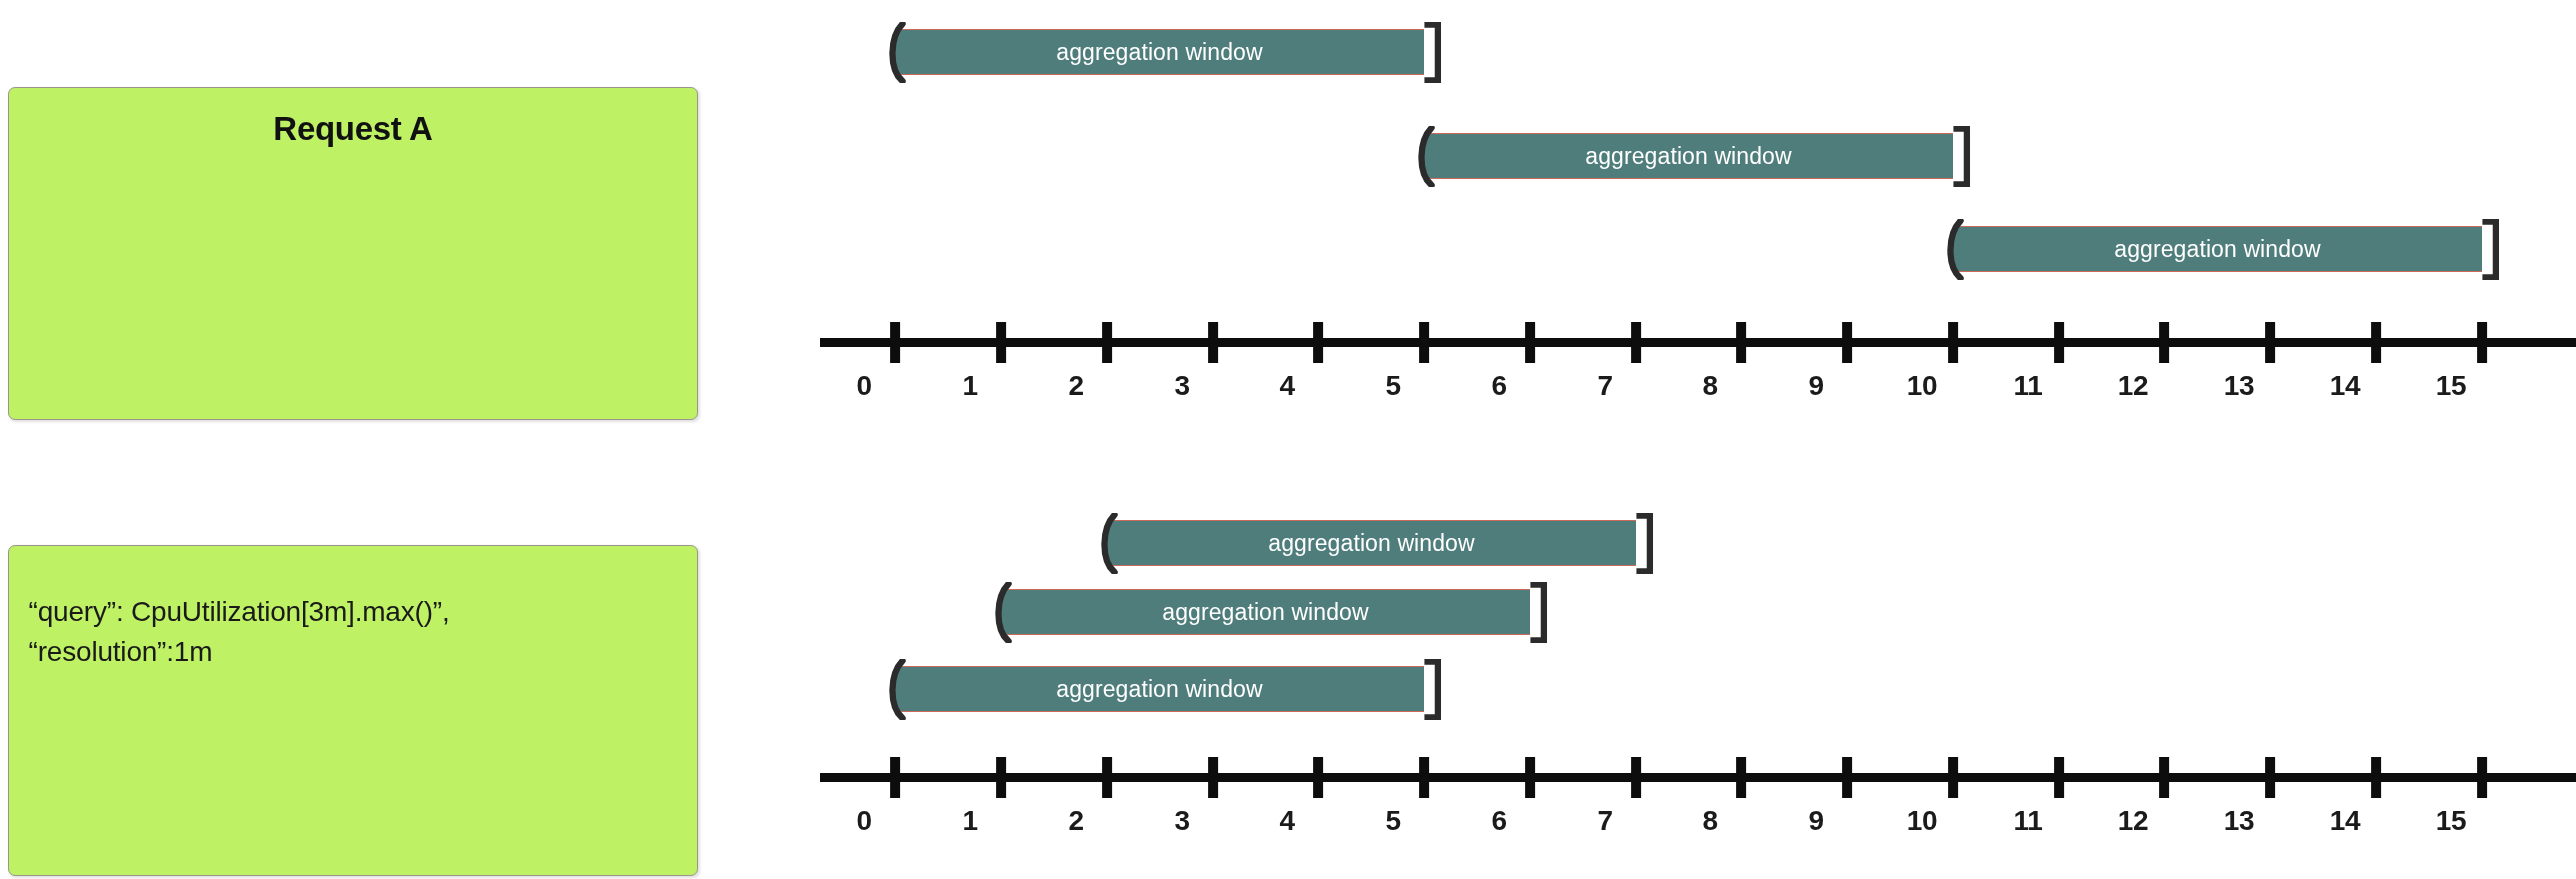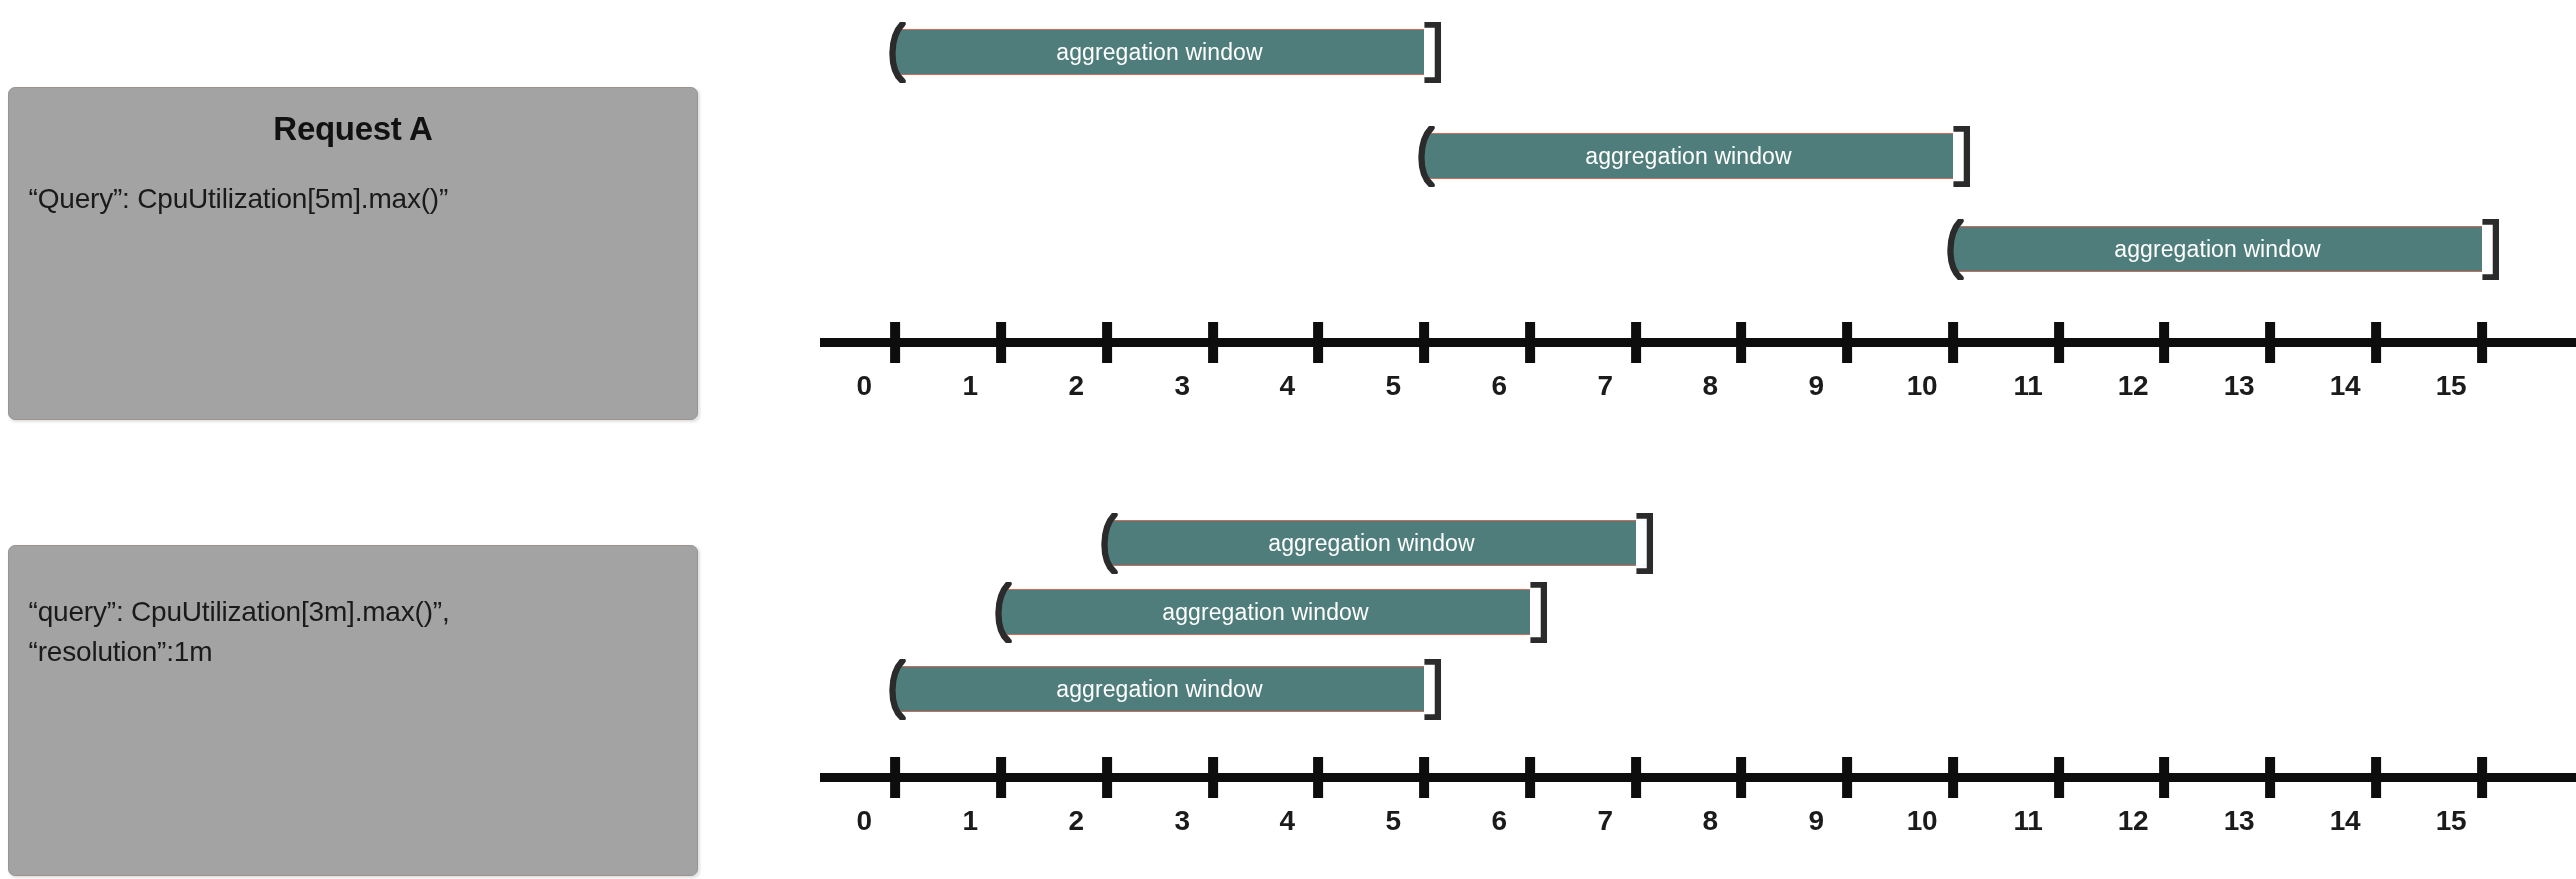--- a/index.html
+++ b/index.html
@@ -12,21 +12,21 @@
     width: 2576px;
     height: 879px;
     position: relative;
     font-family: "Liberation Sans", sans-serif;
     overflow: hidden;
   }
 
   
   .request-box {
     position: absolute;
-    background: #a3a3a3;
+    background: #bef264;
     border: 1.8px solid #9b948d;
     border-radius: 7.1px;
     box-shadow: 1.8px 1.8px 2.7px rgba(0,0,0,0.12);
     padding: 16px 19.6px 19.6px 19.6px;
   }
   .request-title {
     text-align: center;
     font-size: 33px;
     font-weight: bold;
     color: #111111;
@@ -113,21 +113,20 @@
   }
   .cap-left  { left: -14.2px; }
   .cap-right { right: -18px; }
   .cap-left svg, .cap-right svg { display: block; }
 </style>
 </head>
 <body>
 
 <div class="request-box" id="box-a">
   <div class="request-title">Request A</div>
-  <div class="request-body">“Query”: CpuUtilization[5m].max()”</div>
 </div>
 
 <div class="request-box" id="box-b">
   <div class="request-body">“query”: CpuUtilization[3m].max()”,
 “resolution”:1m</div>
 </div>
 
 <div class="timeline" id="timeline-layer">
     <div class="axis" style="left: 820px; top: 338px; width: 1756px;"></div>
     <div class="tick" style="left: 895px; top: 322px;"></div>

